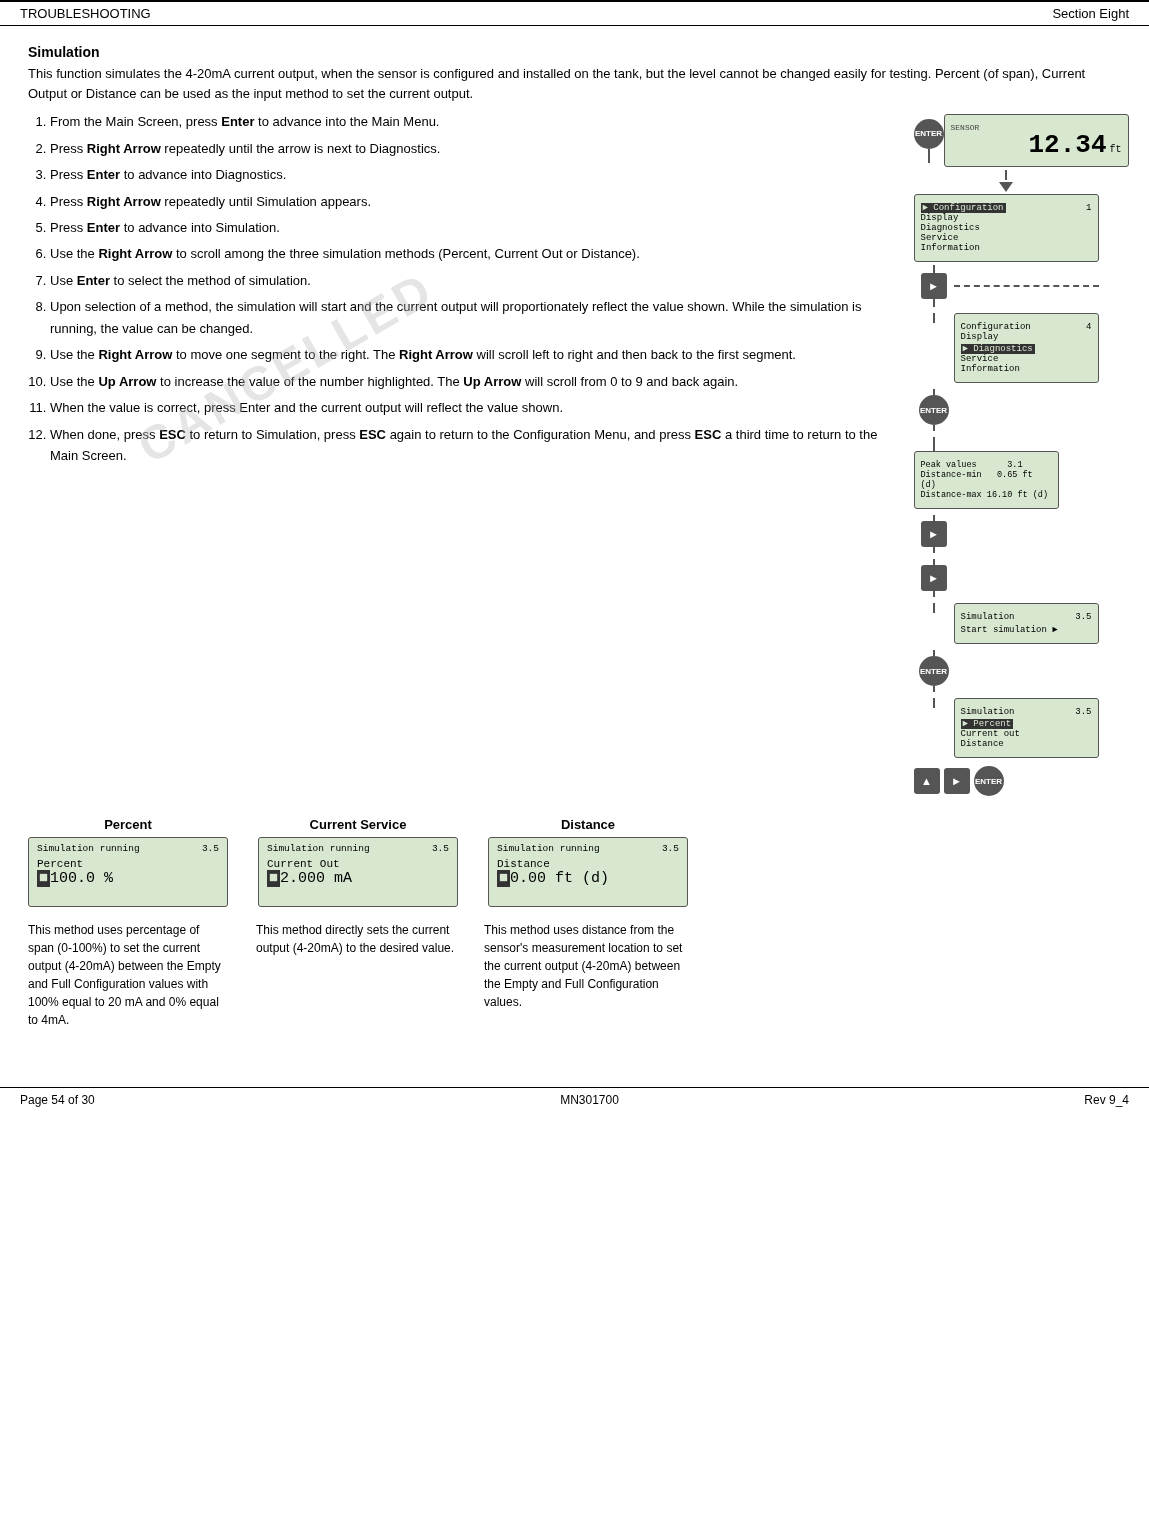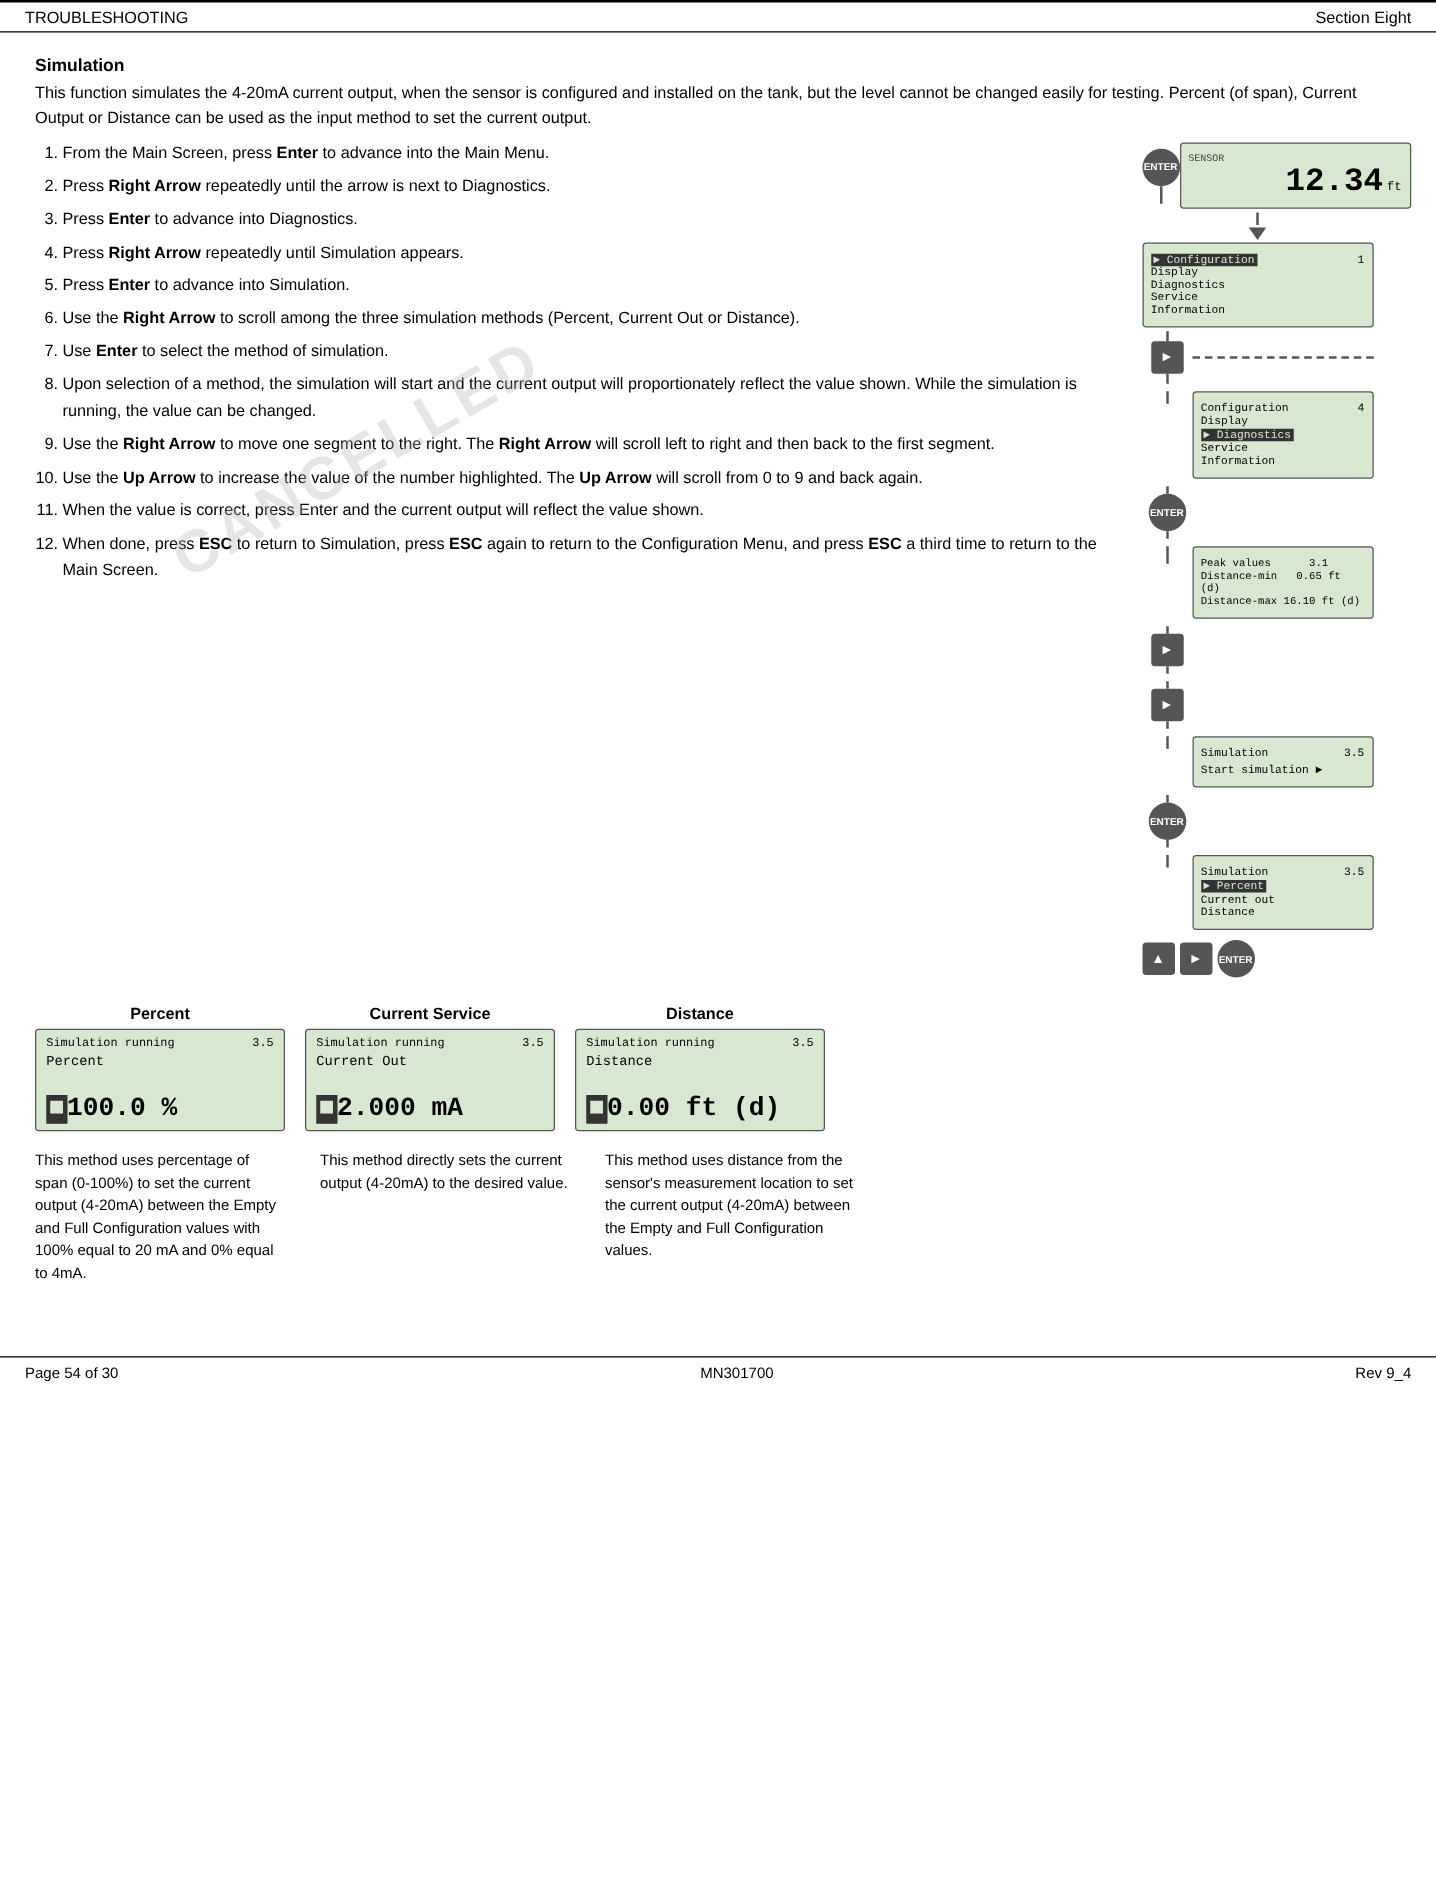--- a/index.html
+++ b/index.html
@@ -145,21 +145,21 @@
       user-select: none;
       z-index: 10;
       top: 340px;
       left: 120px;
       letter-spacing: 4px;
     }
 
     
     .sim-panels-row {
       display: flex;
-      gap: 16px;
+      gap: 30px;
       margin: 18px 0 14px 0;
       justify-content: flex-start;
     }
     .sim-panel-group {
       display: flex;
       flex-direction: column;
       align-items: center;
     }
     .sim-panel-label {
       font-weight: bold;
@@ -176,23 +176,23 @@
       width: 200px;
       min-height: 70px;
     }
     .sim-lcd-title-row {
       display: flex;
       justify-content: space-between;
       font-size: 9.5px;
       margin-bottom: 2px;
     }
     .sim-lcd-value {
-      font-size: 21px;
-      font-weight: bold;
-      margin-top: 20px;
+      font-size: 15px;
+      font-weight: normal;
+      margin-top: 0;
     }
 
     
     .desc-row {
       display: flex;
       gap: 28px;
       margin-bottom: 10px;
     }
     .desc-col {
       width: 200px;
@@ -341,21 +341,21 @@
           </div>
 
           <div style="display:flex;align-items:center;width:185px;margin:3px 0;">
             <div style="display:flex;flex-direction:column;align-items:center;width:40px;">
               <div style="width:2px;height:6px;background:#555;margin:0 auto;"></div>
               <div class="enter-btn-sm">ENTER</div>
               <div style="width:2px;height:6px;background:#555;margin:0 auto;"></div>
             </div>
           </div>
 
-          <div style="display:flex;width:185px;margin:3px 0;">
+          <div style="display:flex;width:185px;margin:3px 0;flex-direction:column;">
             <div style="width:40px;display:flex;flex-direction:column;align-items:center;">
               <div style="width:2px;height:14px;background:#555;margin:0 auto;"></div>
             </div>
             <div style="flex:1;">
               <div class="lcd-box" style="width:145px;">
                 <div style="font-size:8.5px;">Peak values &nbsp;&nbsp;&nbsp;&nbsp; 3.1</div>
                 <div style="font-size:8.5px;">Distance-min &nbsp; 0.65 ft (d)</div>
                 <div style="font-size:8.5px;">Distance-max 16.10 ft (d)</div>
               </div>
             </div>

